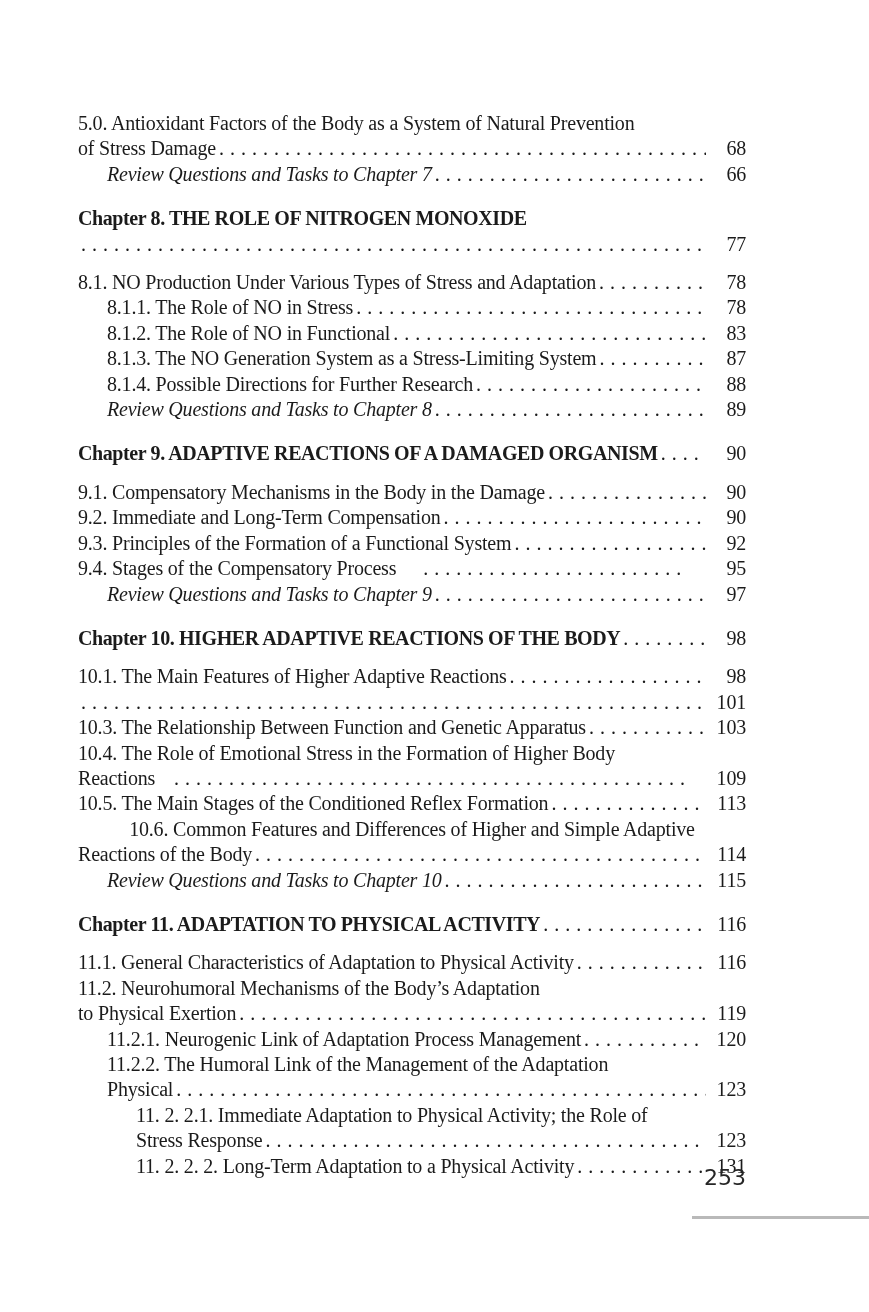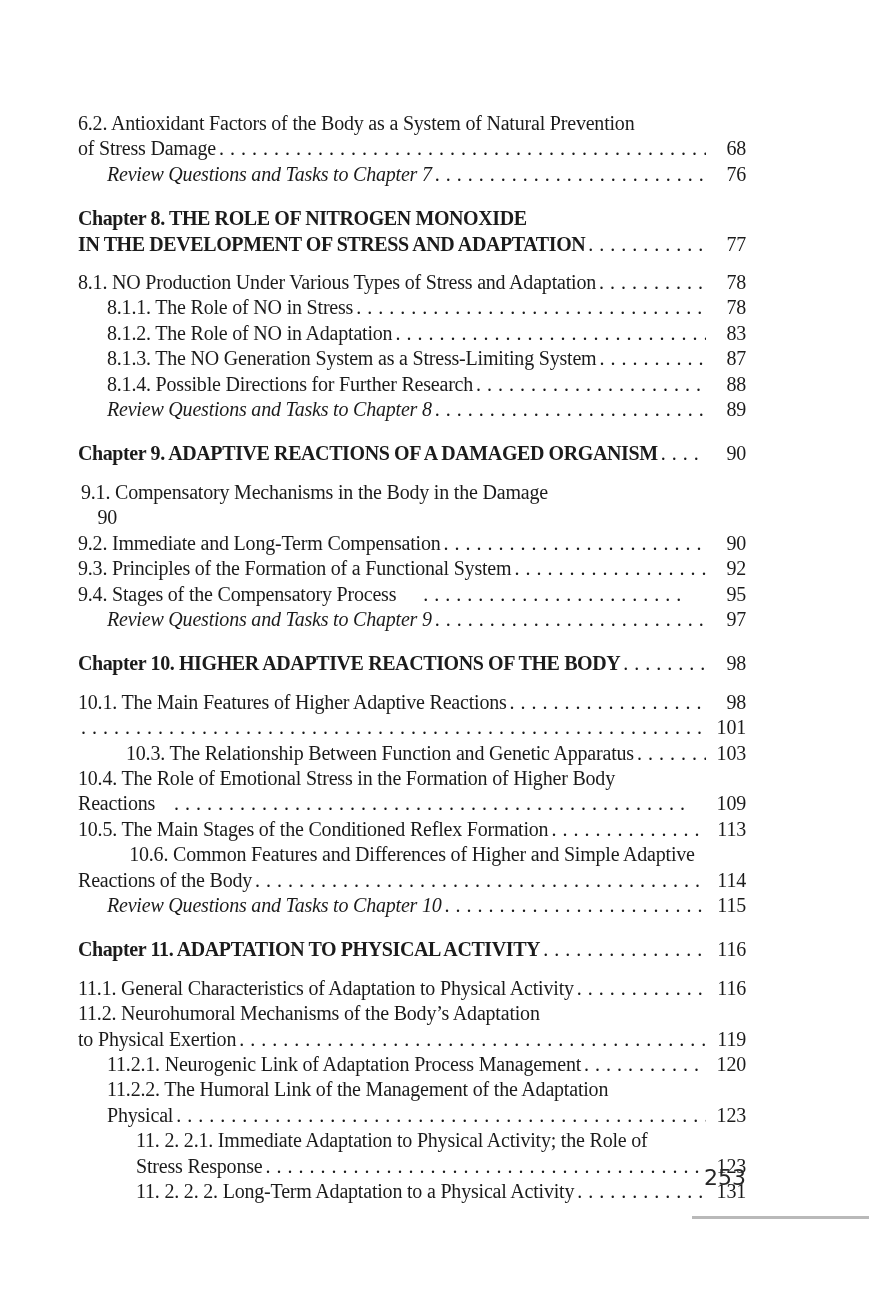--- a/index.html
+++ b/index.html
@@ -49,64 +49,63 @@
     height: 3px;
     background: #b9b9b9;
   }
 </style>
 </head>
 <body>
 
 <div class="toc">
     <div class="entry normal">
       <div class="row" style="padding-left: 0px;">
-    <span class="t">6.2. Antioxidant Factors of the Body as a System of Natural Prevention</span>
+    <span class="t">5.0. Antioxidant Factors of the Body as a System of Natural Prevention</span>
 
   </div>
       <div class="row" style="padding-left: 0px;">
     <span class="t">of Stress Damage</span>
     <span class="leader">. . . . . . . . . . . . . . . . . . . . . . . . . . . . . . . . . . . . . . . . . . . . . . . . . . . . . . . . . . . . . . . . . . . . . . . . . . . . . . . . </span>
     <span class="page">68</span>
   </div>
     </div>
     <div class="entry review">
       <div class="row" style="padding-left: 29px;">
     <span class="t">Review Questions and Tasks to Chapter 7</span>
     <span class="leader">. . . . . . . . . . . . . . . . . . . . . . . . . . . . . . . . . . . . . . . . . . . . . . . . . . . . . . . . . . . . . . . . . . . . . . . . . . . . . . . . </span>
-    <span class="page">76</span>
+    <span class="page">66</span>
   </div>
     </div>
     <div class="entry chapter">
       <div class="row" style="padding-left: 0px;">
     <span class="t">Chapter 8. THE ROLE OF NITROGEN MONOXIDE</span>
 
   </div>
       <div class="row" style="padding-left: 0px;">
-    <span class="t">IN THE DEVELOPMENT OF STRESS AND ADAPTATION</span>
     <span class="leader">. . . . . . . . . . . . . . . . . . . . . . . . . . . . . . . . . . . . . . . . . . . . . . . . . . . . . . . . . . . . . . . . . . . . . . . . . . . . . . . . </span>
     <span class="page">77</span>
   </div>
     </div>
     <div class="entry normal">
       <div class="row" style="padding-left: 0px;">
     <span class="t">8.1. NO Production Under Various Types of Stress and Adaptation</span>
     <span class="leader">. . . . . . . . . . . . . . . . . . . . . . . . . . . . . . . . . . . . . . . . . . . . . . . . . . . . . . . . . . . . . . . . . . . . . . . . . . . . . . . . </span>
     <span class="page">78</span>
   </div>
     </div>
     <div class="entry normal">
       <div class="row" style="padding-left: 29px;">
     <span class="t">8.1.1. The Role of NO in Stress</span>
     <span class="leader">. . . . . . . . . . . . . . . . . . . . . . . . . . . . . . . . . . . . . . . . . . . . . . . . . . . . . . . . . . . . . . . . . . . . . . . . . . . . . . . . </span>
     <span class="page">78</span>
   </div>
     </div>
     <div class="entry normal">
       <div class="row" style="padding-left: 29px;">
-    <span class="t">8.1.2. The Role of NO in Adaptation</span>
+    <span class="t">8.1.2. The Role of NO in Functional</span>
     <span class="leader">. . . . . . . . . . . . . . . . . . . . . . . . . . . . . . . . . . . . . . . . . . . . . . . . . . . . . . . . . . . . . . . . . . . . . . . . . . . . . . . . </span>
     <span class="page">83</span>
   </div>
     </div>
     <div class="entry normal">
       <div class="row" style="padding-left: 29px;">
     <span class="t">8.1.3. The NO Generation System as a Stress-Limiting System</span>
     <span class="leader">. . . . . . . . . . . . . . . . . . . . . . . . . . . . . . . . . . . . . . . . . . . . . . . . . . . . . . . . . . . . . . . . . . . . . . . . . . . . . . . . </span>
     <span class="page">87</span>
   </div>
@@ -126,21 +125,21 @@
   </div>
     </div>
     <div class="entry chapter">
       <div class="row" style="padding-left: 0px;">
     <span class="t">Chapter 9. ADAPTIVE REACTIONS OF A DAMAGED ORGANISM</span>
     <span class="leader">. . . . . . . . . . . . . . . . . . . . . . . . . . . . . . . . . . . . . . . . . . . . . . . . . . . . . . . . . . . . . . . . . . . . . . . . . . . . . . . . </span>
     <span class="page">90</span>
   </div>
     </div>
     <div class="entry normal">
-      <div class="row" style="padding-left: 0px; flex-direction: column;">
+      <div class="row" style="padding-left: 0px;">
     <span class="t">9.1. Compensatory Mechanisms in the Body in the Damage</span>
     <span class="leader">. . . . . . . . . . . . . . . . . . . . . . . . . . . . . . . . . . . . . . . . . . . . . . . . . . . . . . . . . . . . . . . . . . . . . . . . . . . . . . . . </span>
     <span class="page">90</span>
   </div>
     </div>
     <div class="entry normal">
       <div class="row" style="padding-left: 0px;">
     <span class="t">9.2. Immediate and Long-Term Compensation</span>
     <span class="leader">. . . . . . . . . . . . . . . . . . . . . . . . . . . . . . . . . . . . . . . . . . . . . . . . . . . . . . . . . . . . . . . . . . . . . . . . . . . . . . . . </span>
     <span class="page">90</span>
@@ -181,21 +180,21 @@
     <span class="page">98</span>
   </div>
     </div>
     <div class="entry normal">
       <div class="row" style="padding-left: 0px;">
     <span class="leader">. . . . . . . . . . . . . . . . . . . . . . . . . . . . . . . . . . . . . . . . . . . . . . . . . . . . . . . . . . . . . . . . . . . . . . . . . . . . . . . . </span>
     <span class="page">101</span>
   </div>
     </div>
     <div class="entry normal">
-      <div class="row" style="padding-left: 0px; margin-left: 48px;">
+      <div class="row" style="padding-left: 0px;">
     <span class="t">10.3. The Relationship Between Function and Genetic Apparatus</span>
     <span class="leader">. . . . . . . . . . . . . . . . . . . . . . . . . . . . . . . . . . . . . . . . . . . . . . . . . . . . . . . . . . . . . . . . . . . . . . . . . . . . . . . . </span>
     <span class="page">103</span>
   </div>
     </div>
     <div class="entry normal">
       <div class="row" style="padding-left: 0px;">
     <span class="t">10.4. The Role of Emotional Stress in the Formation of Higher Body</span>
 
   </div>

